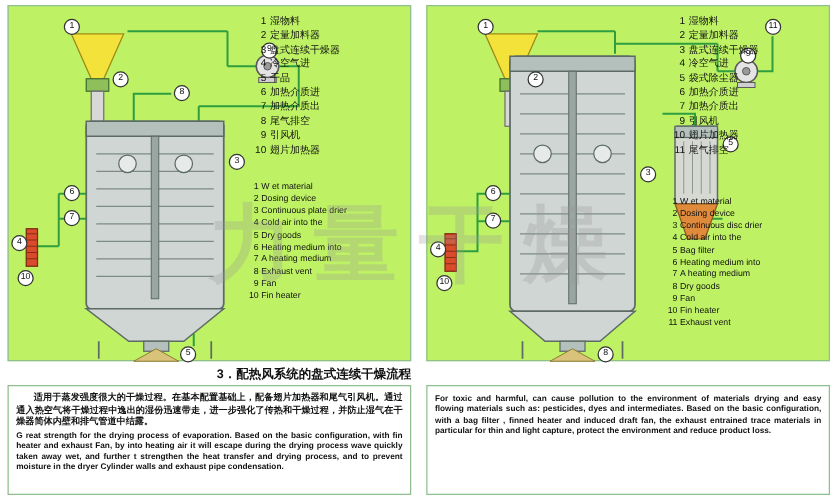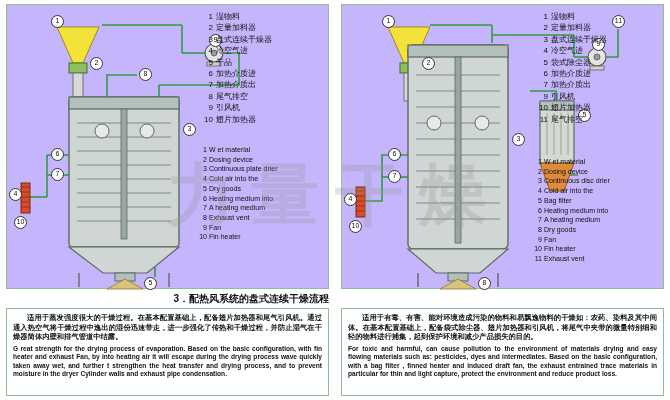--- a/index.html
+++ b/index.html
@@ -13,21 +13,21 @@
     position:absolute;top:0;height:400px;width:335px;
     box-sizing:border-box;
     background:#ffffff;
   }
   #panel-left{left:0;}
   #panel-right{left:335px;}
   .panel-inner{
     position:absolute;left:6px;top:4px;width:323px;height:285px;
     border:1px solid #8fbf8f;
     box-sizing:border-box;
-    background:#c4b5fd;
+    background:#bef264;
     padding-left:40px;
   }
   
   .legend{
     position:absolute;right:6px;top:6px;width:120px;
     font-size:8px;line-height:11.4px;color:#111;
   }
   .legend div{white-space:nowrap;}
   .legend .num{display:inline-block;width:11px;text-align:right;margin-right:3px;}
   .legend-en{
@@ -300,18 +300,17 @@
       <div><span class="num">7</span><span>A heating medium</span></div>
       <div><span class="num">8</span><span>Dry goods</span></div>
       <div><span class="num">9</span><span>Fan</span></div>
       <div><span class="num">10</span><span>Fin heater</span></div>
       <div><span class="num">11</span><span>Exhaust vent</span></div>
     </div>
   </div>
 
 
   <div class="descbox">
-    <div class="cn">适用于有毒、有害、能对环境造成污染的物料和易飘逸物料的干燥如：农药、染料及其中间体。在基本配置基础上，配备袋式除尘器、翅片加热器和引风机，将尾气中夹带的微量特别细和轻的物料进行捕集，起到保护环境和减少产品损失的目的。</div>
     <div class="en">For toxic and harmful, can cause pollution to the environment of materials drying and easy flowing materials such as: pesticides, dyes and intermediates. Based on the basic configuration, with a bag filter , finned heater and induced draft fan, the exhaust entrained trace materials in particular for thin and light capture, protect the environment and reduce product loss.</div>
   </div>
 </div>
 
 <div class="watermark">力量干燥</div>
 
 </body></html>

